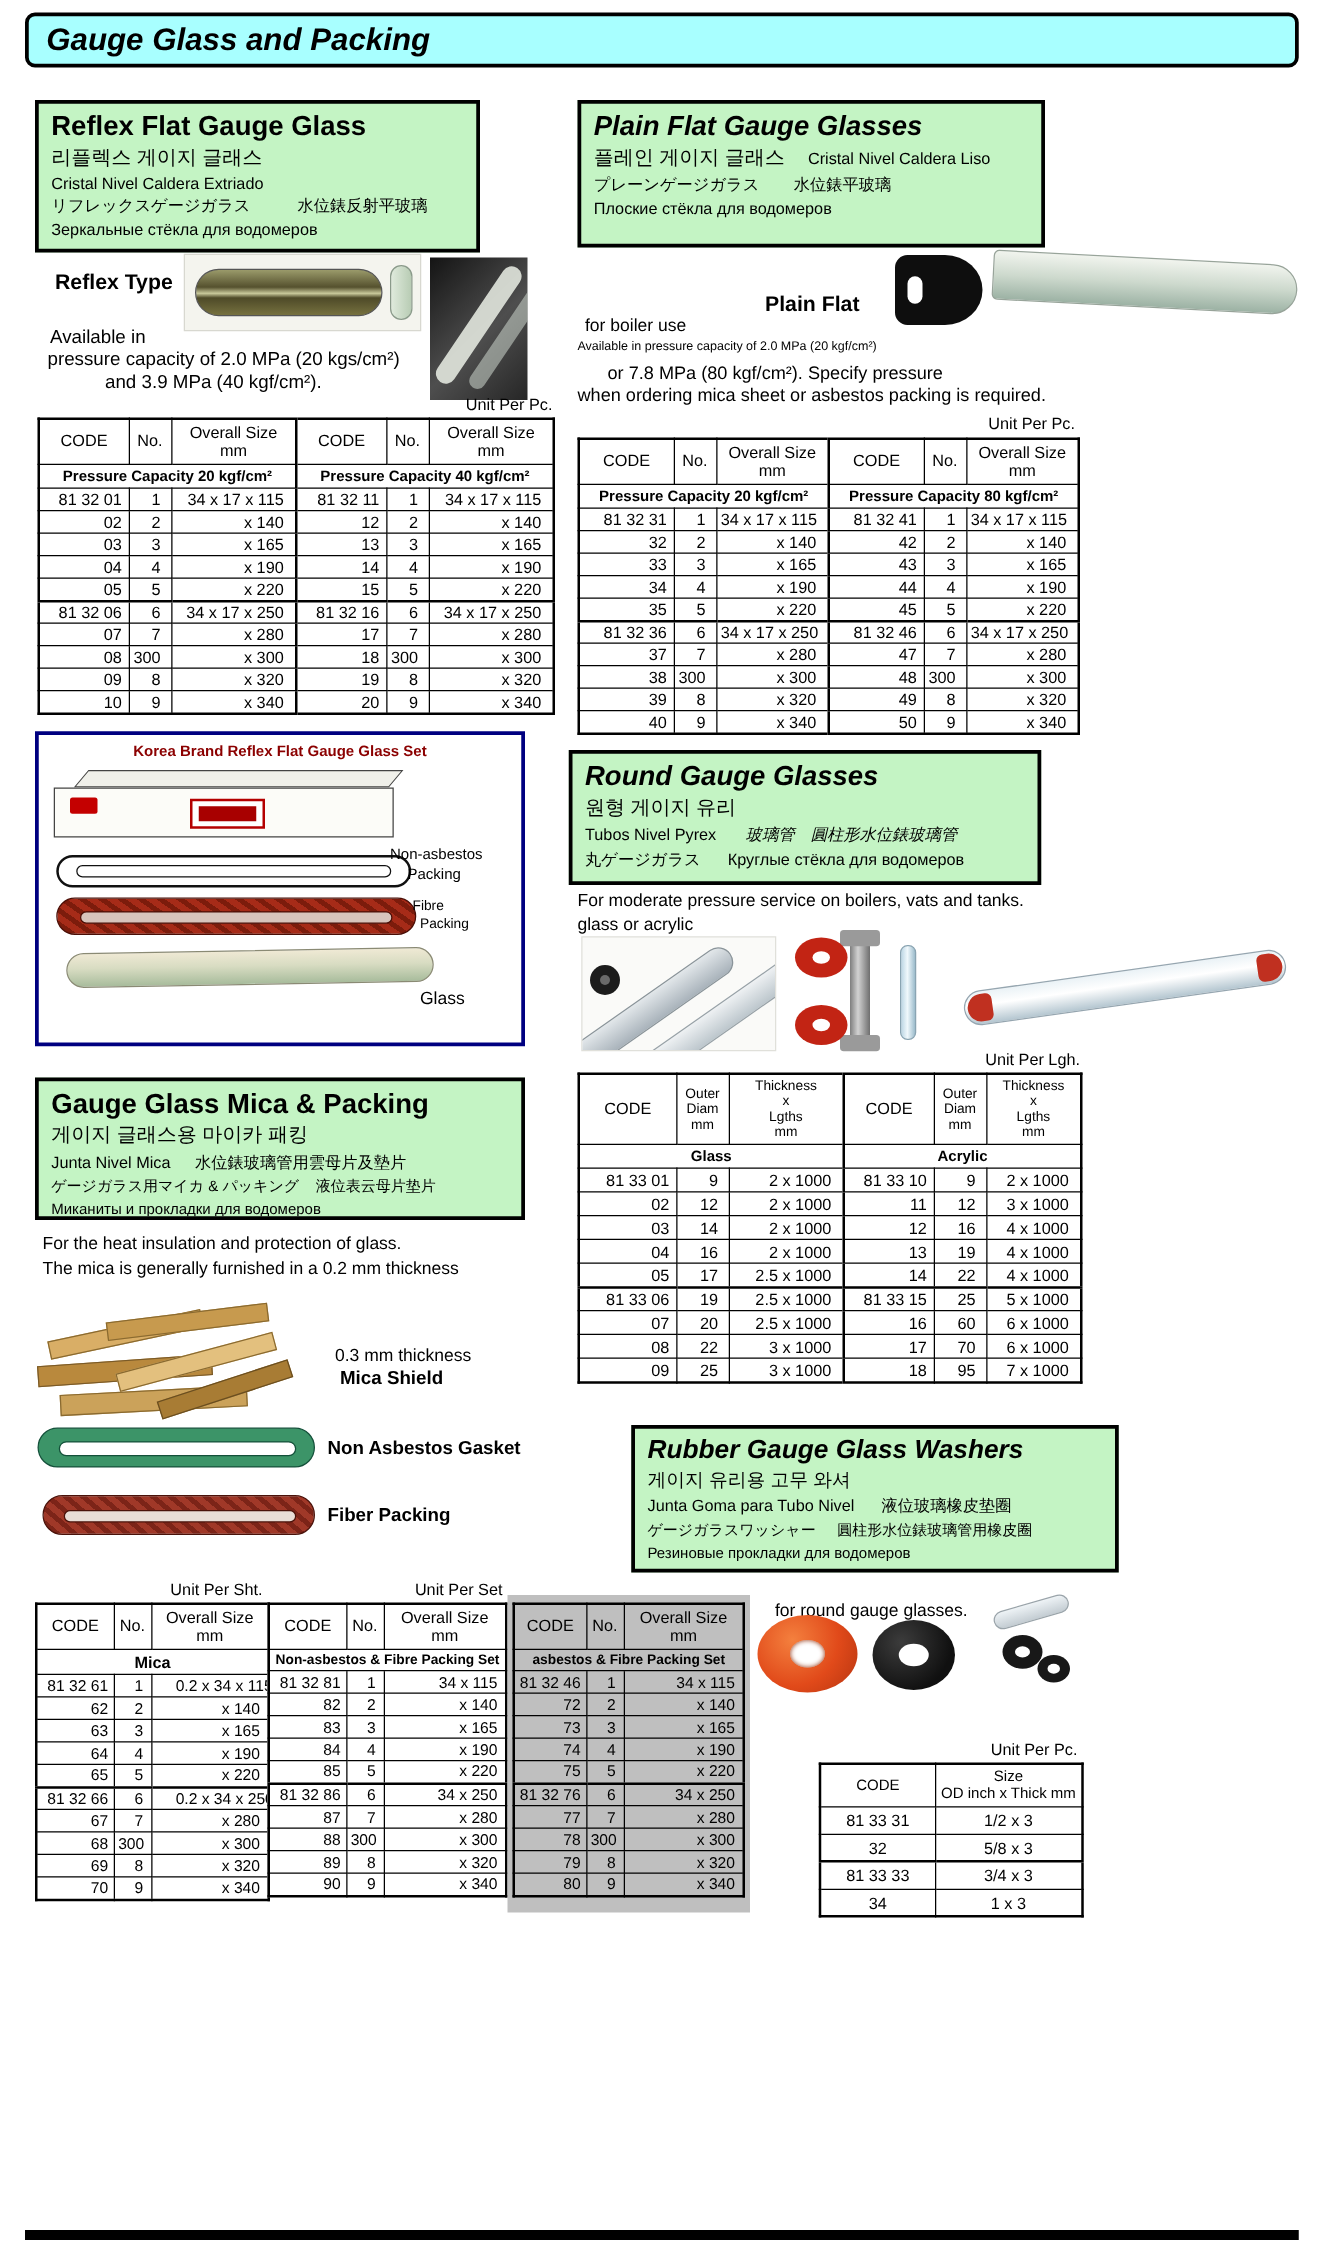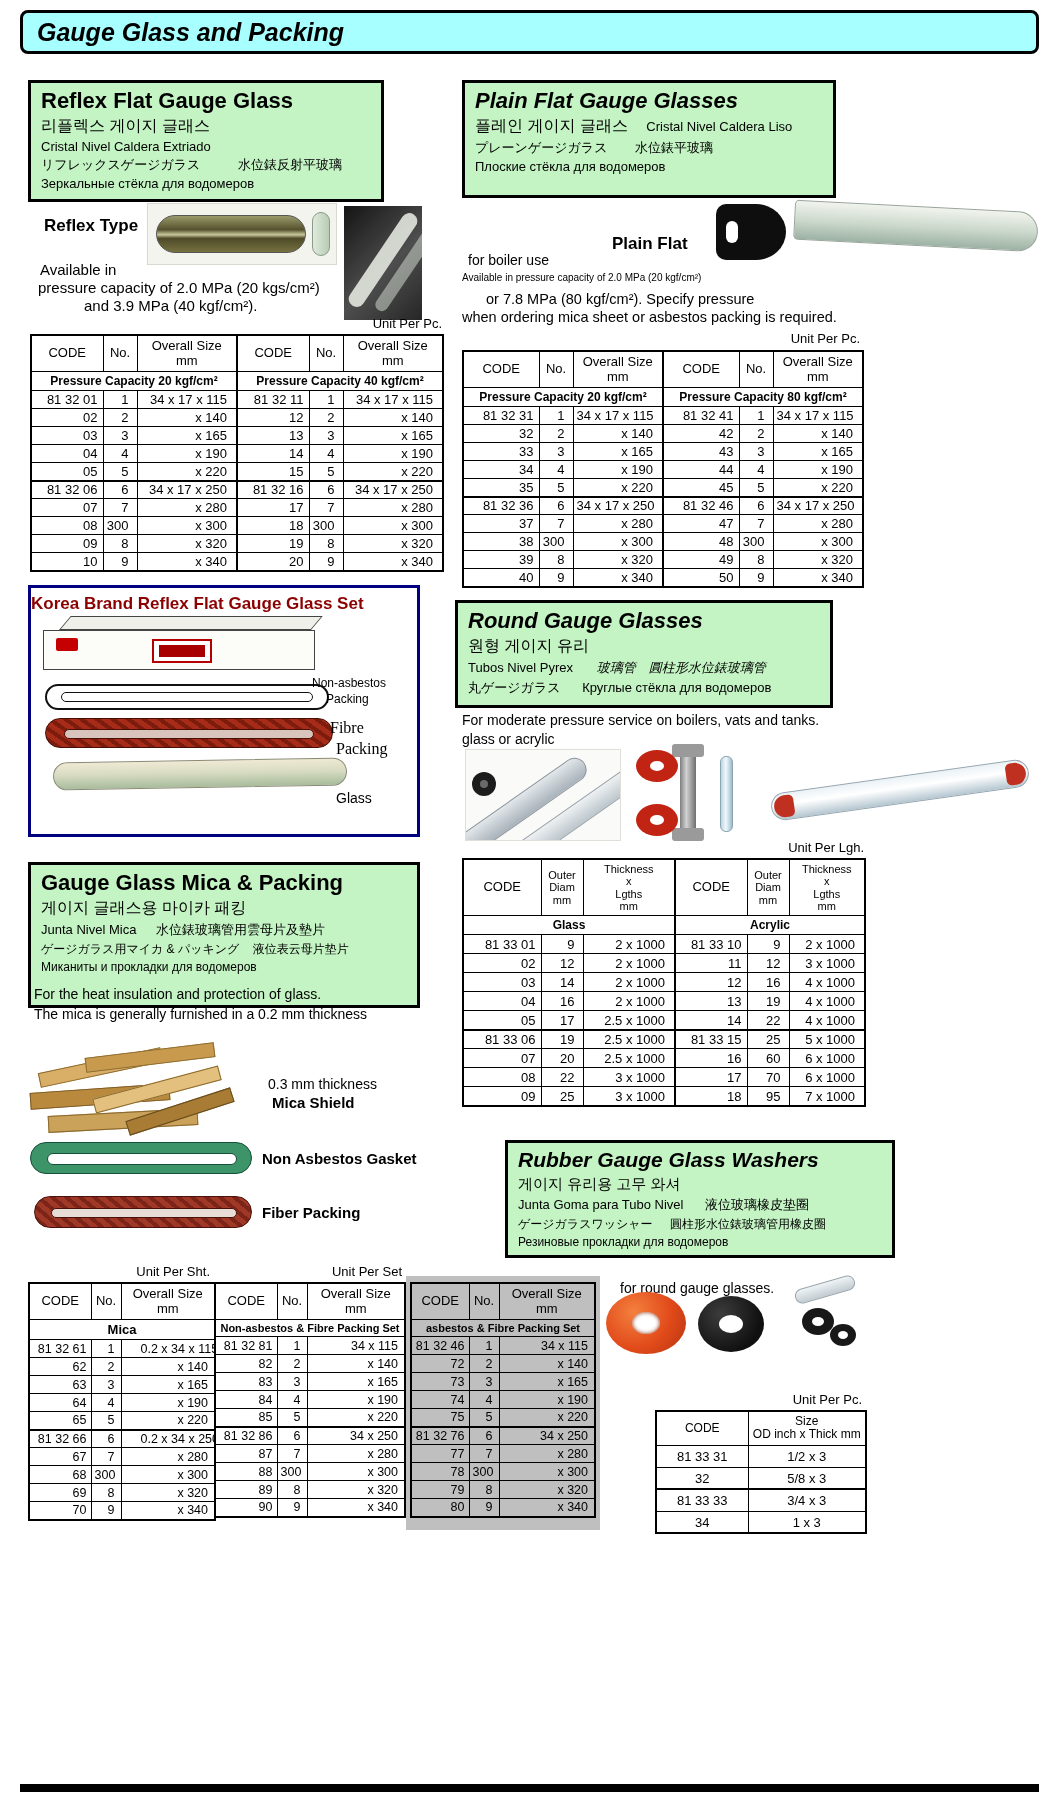--- a/index.html
+++ b/index.html
@@ -196,21 +196,21 @@
           <td>9</td>
           <td>x 340</td>
           <td>20</td>
           <td>9</td>
           <td>x 340</td>
         </tr>
       </tbody>
   </table>
 
   <div class="abs" style="left:28px; top:585px; width:392px; height:252px; border:3px solid var(--korea-border,#000080); background:#fff; overflow:hidden;">
-    <div class="abs b" style="left:0; right:0; top:6px; font-size:17px; color:var(--korea-title,#8b0000);">Korea Brand Reflex Flat Gauge Glass Set</div>
+    <div class="abs b" style="left:0; right:0; top:6px; text-align:center; font-size:12px; color:var(--korea-title,#8b0000);">Korea Brand Reflex Flat Gauge Glass Set</div>
 
     <div class="abs" style="left:8px; top:26px; width:282px; height:62px;">
       <div class="abs" style="left:20px; top:2px; width:252px; height:14px; background:#f0f0ea; border:1px solid #444; transform:skewX(-40deg); transform-origin:0 100%;"></div>
       <div class="abs" style="left:4px; top:16px; width:272px; height:40px; background:#fcfcf8; border:1px solid #444;">
         <div class="abs" style="left:108px; top:8px; width:60px; height:24px; border:2px solid #b40000; background:#fff;">
           <div class="abs" style="left:5px; top:4px; width:46px; height:12px; background:#a80000;"></div>
         </div>
         <div class="abs" style="left:12px; top:7px; width:22px; height:13px; background:#c40000; border-radius:2px;"></div>
       </div>
     </div>
@@ -224,28 +224,28 @@
       <div class="abs" style="left:18px; top:10px; width:250px; height:10px; border-radius:5px; background:#d8c4bc; border:1px solid #4a0e06;"></div>
     </div>
 
     <div class="abs" style="left:22px; top:172px; width:294px; height:28px; border-radius:14px; border:1px solid #8a8a74; transform:rotate(-1deg);
          background:linear-gradient(180deg,#efe9d4,#d8dcc2 45%,#a8bc9c);"></div>
 
     <div class="abs" style="left:281px; top:88px; font-size:12px; line-height:1.3;">
       <div>Non-asbestos</div>
       <div style="padding-left:14px;">Packing</div>
     </div>
-    <div class="abs" style="left:299px; top:130px; font-size:16px; line-height:1.3;font-family:Liberation Serif, serif;">
+    <div class="abs" style="left:299px; top:130px; font-size:11px; line-height:1.3;">
       <div>Fibre</div>
       <div style="padding-left:6px;">Packing</div>
     </div>
     <div class="abs" style="left:305px; top:202px; font-size:14px;">Glass</div>
   </div>
 
-  <div class="abs panel" style="left:28px; top:862px; width:392px; height:146px;">
+  <div class="abs panel" style="left:28px; top:862px; width:392px; height:114px;">
     <div class="p-title">Gauge Glass Mica &amp; Packing</div>
     <div class="p-ko">게이지 글래스용 마이카 패킹</div>
     <div class="p-sm">
       <span>Junta Nivel Mica</span>
       <span style="margin-left:16px;">水位錶玻璃管用雲母片及墊片</span>
     </div>
     <div class="p-xs">
       <span>ゲージガラス用マイカ &amp; パッキング</span>
       <span style="margin-left:10px;">液位表云母片垫片</span>
     </div>

